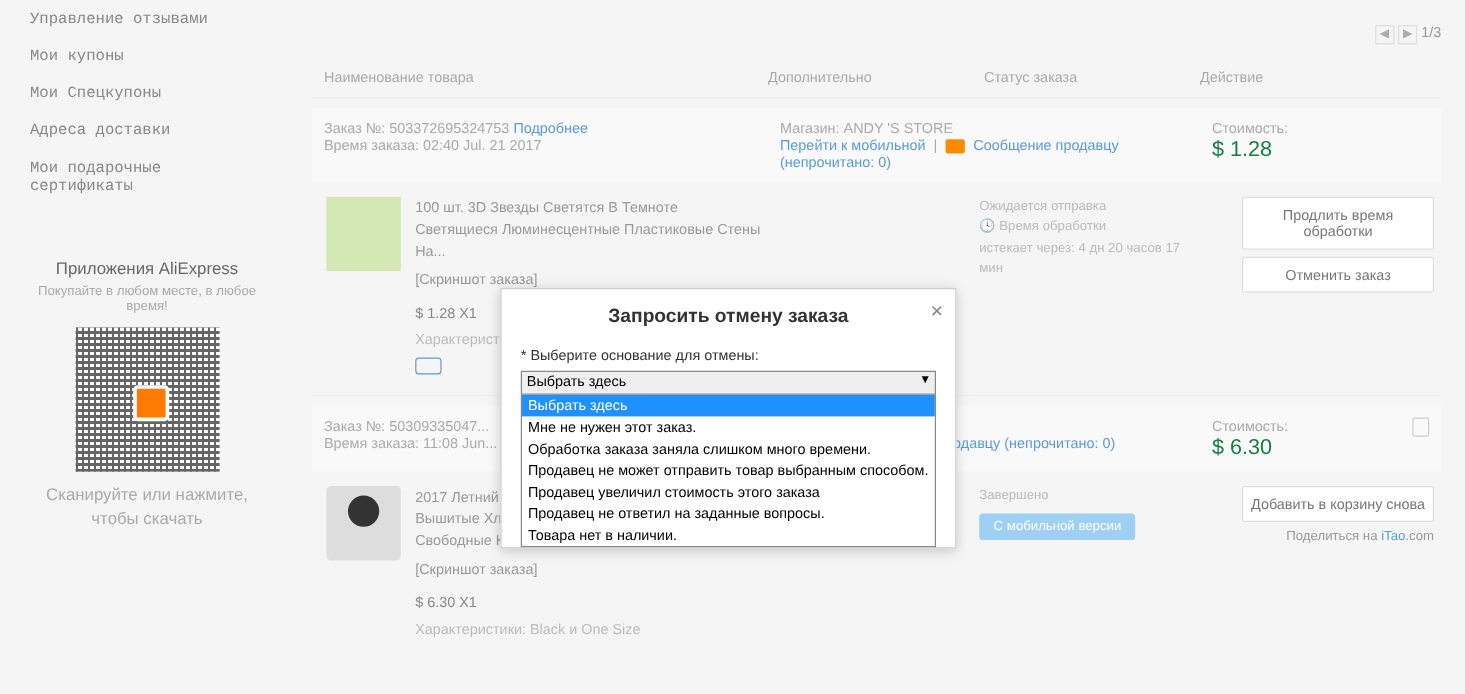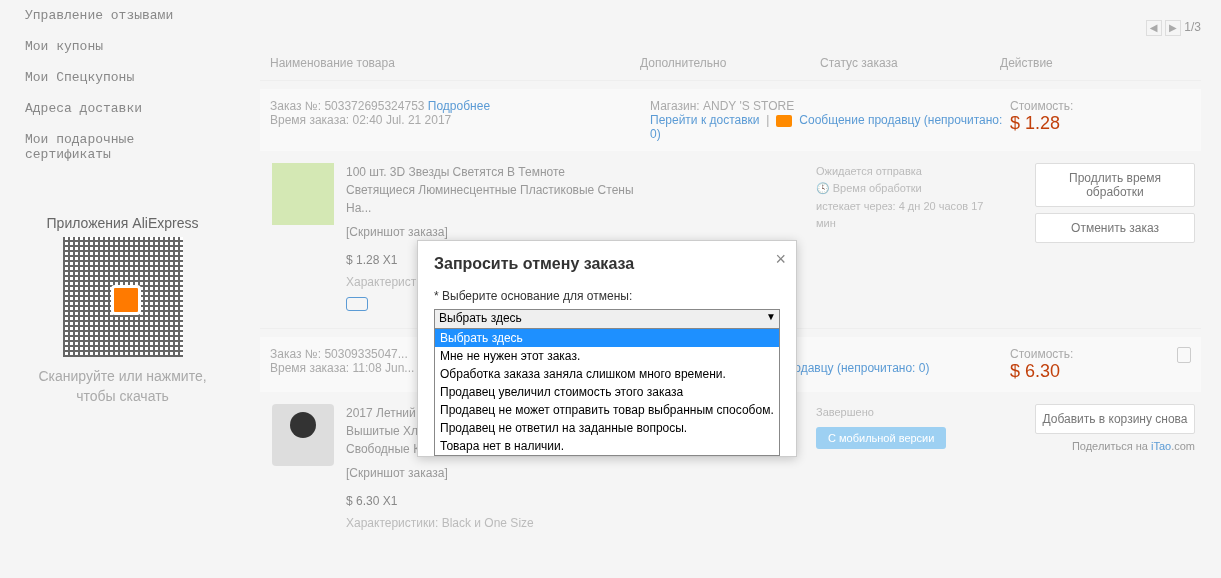--- a/index.html
+++ b/index.html
@@ -25,21 +25,21 @@
 .col1 { width:380px; padding-left:10px; }
 .col2 { width:180px; }
 .col3 { width:180px; }
 .col4 { flex:1; }
 
 .order-meta { background:#f9f9f9; padding:10px; color:#aaa; font-size:12px; display:flex; margin-top:8px; }
 .order-meta .left { width:380px; }
 .order-meta .right { flex:1; }
 .link { color:#5b9bd5; cursor:pointer; }
 .msg-ico { display:inline-block; width:16px; height:12px; background:#ff8a00; border-radius:2px; margin-right:4px; vertical-align:middle; }
-.price { color:#c2410c; font-size:18px; font-weight:normal; }
+.price { color:#15803d; font-size:18px; font-weight:normal; }
 .cost-label { color:#aaa; font-size:12px; }
 
 .order-body { display:flex; padding:12px 0; border-bottom:1px solid #eee; }
 .thumb { width:62px; height:62px; background:#d4e8b4; margin:0 12px; }
 .thumb.grey { background:#ddd; border-radius:4px; position:relative; }
 .thumb.grey::after { content:""; position:absolute; top:8px; left:18px; width:26px; height:26px; background:#333; border-radius:50%; }
 .prod { width:290px; color:#999; font-size:12px; line-height:1.5; }
 .prod .shot { margin-top:6px; }
 .prod .p { margin-top:10px; color:#888; }
 .prod .chars { color:#bbb; margin-top:4px; }
@@ -47,21 +47,21 @@
 .status-col { width:180px; color:#999; font-size:12px; }
 .time-col { width:180px; color:#bbb; font-size:11px; line-height:1.5; }
 .time-col .clock { margin-bottom:2px; }
 .mobile-badge { display:inline-block; background:#9dd0f2; color:#fff; padding:3px 12px; border-radius:3px; font-size:11px; margin-top:6px; }
 .action-col { flex:1; text-align:right; padding-right:6px; }
 .btn { display:block; width:160px; margin-left:auto; border:1px solid #ddd; background:#fff; color:#777; padding:7px 4px; font-size:12px; margin-bottom:6px; cursor:pointer; text-align:center; border-radius:2px; }
 .trash { display:inline-block; width:14px; height:16px; border:1px solid #ccc; border-radius:2px; float:right; cursor:pointer; }
 .itao { color:#999; font-size:11px; text-align:right; }
 .itao .i { color:#5b9bd5; }
 .modal { position:absolute; left:417px; top:240px; width:380px; background:#fff; border:1px solid #ccc; box-shadow:0 2px 10px rgba(0,0,0,.2); }
-.modal-head { padding:14px 16px 10px; }
+.modal-head { padding:14px 16px 10px;text-align:center; }
 .modal-title { color:#333; font-weight:bold; font-size:16px; }
 .close { position:absolute; right:10px; top:8px; font-size:18px; color:#888; cursor:pointer; }
 .modal-body { padding:6px 16px 0; }
 .reason-label { color:#333; font-size:12px; margin-bottom:6px; }
 .select-box { border:1px solid #888; height:20px; padding:1px 18px 1px 4px; font-size:12px; color:#000; position:relative; background:#efefef; }
 .select-box::after { content:"▼"; position:absolute; right:3px; top:1px; font-size:10px; color:#000; }
 .dropdown { border:1px solid #888; border-top:none; background:#fff; }
 .opt { padding:2px 5px; font-size:12px; color:#000; cursor:pointer; white-space:nowrap; }
 .opt.sel { background:#1e90ff; color:#fff; }
 </style>
@@ -70,20 +70,21 @@
 
 <div class="sidebar">
   <div class="sidebar-item">Управление отзывами</div>
   <div class="sidebar-item">Мои купоны</div>
   <div class="sidebar-item">Мои Спецкупоны</div>
   <div class="sidebar-item">Адреса доставки</div>
   <div class="sidebar-item">Мои подарочные сертификаты</div>
 
   <div class="app-block">
     <div class="app-title">Приложения AliExpress</div>
+    <div class="app-sub">Покупайте в любом месте, в любое время!</div>
     <div class="qr"></div>
     <div class="scan-text">Сканируйте или нажмите, чтобы скачать</div>
   </div>
 </div>
 
 <div class="main">
   <div class="pager">
     <span class="arrow">◀</span>
     <span class="arrow">▶</span>
     <span>1/3</span>
@@ -108,21 +109,21 @@
         <span>02:40 Jul. 21 2017</span>
       </div>
     </div>
     <div class="right" style="display:flex;">
       <div style="width:360px;">
         <div>
           <span>Магазин:</span>
           <span>ANDY 'S STORE</span>
         </div>
         <div>
-          <span class="link">Перейти к доставки</span>
+          <span class="link">Перейти к мобильной</span>
           &nbsp;|&nbsp;
           <span class="msg-ico"></span>
           <span class="link">Сообщение продавцу</span>
           <span class="link">(непрочитано: 0)</span>
         </div>
       </div>
       <div style="flex:1; text-align:left;">
         <div class="cost-label">Стоимость:</div>
         <div class="price">$ 1.28</div>
       </div>
@@ -212,19 +213,19 @@
   <div class="modal-head">
     <div class="modal-title">Запросить отмену заказа</div>
   </div>
   <div class="modal-body">
     <div class="reason-label">* Выберите основание для отмены:</div>
     <div class="select-box">Выбрать здесь</div>
     <div class="dropdown">
       <div class="opt sel">Выбрать здесь</div>
       <div class="opt">Мне не нужен этот заказ.</div>
       <div class="opt">Обработка заказа заняла слишком много времени.</div>
+      <div class="opt">Продавец не может отправить товар выбранным способом.</div>
       <div class="opt">Продавец увеличил стоимость этого заказа</div>
-      <div class="opt">Продавец не может отправить товар выбранным способом.</div>
       <div class="opt">Продавец не ответил на заданные вопросы.</div>
       <div class="opt">Товара нет в наличии.</div>
     </div>
   </div>
 </div>
 
 </body></html>

